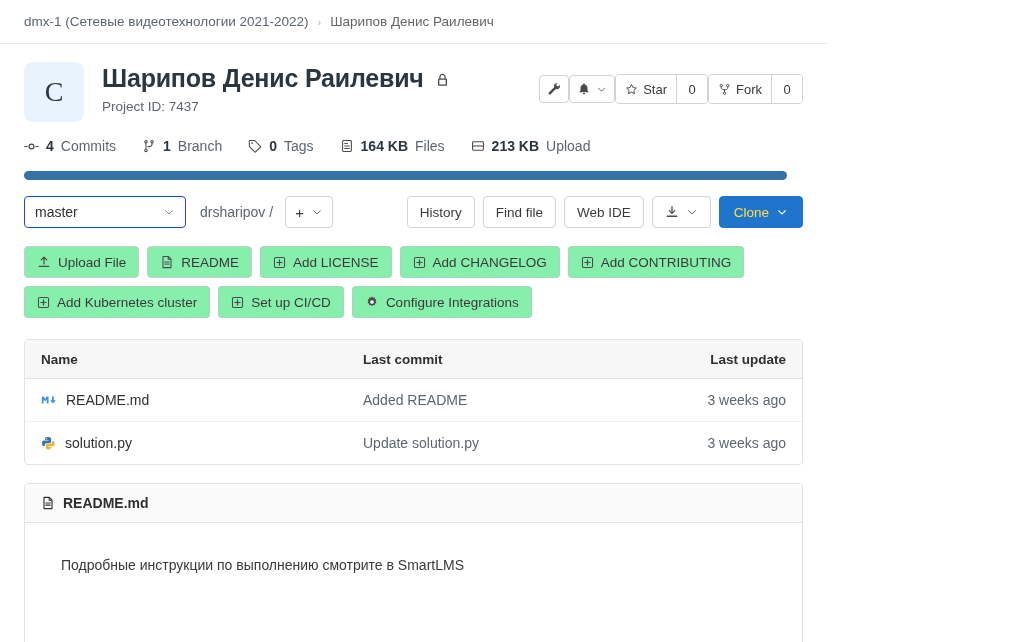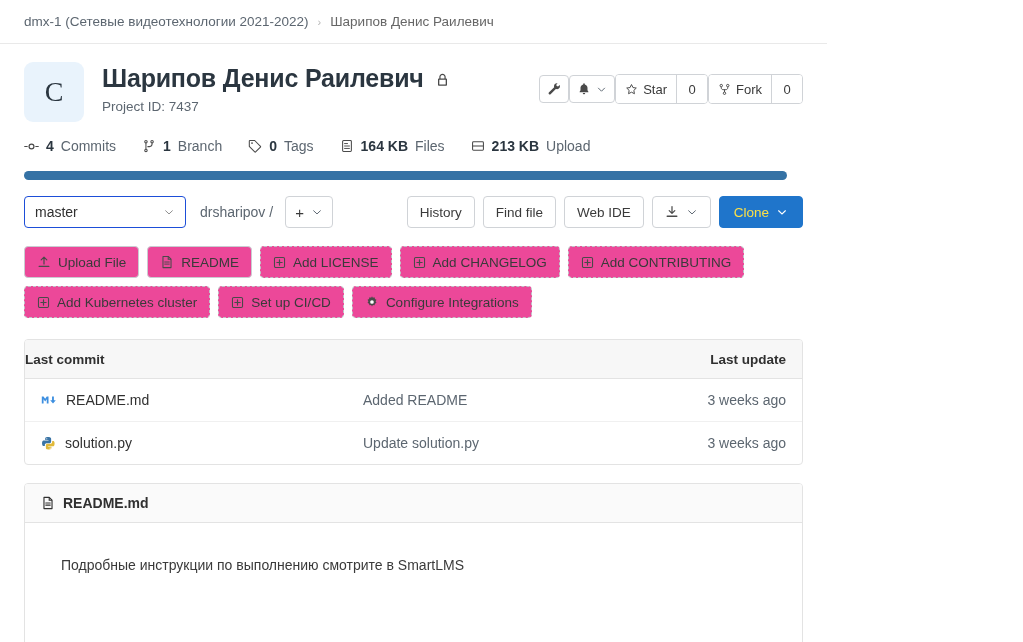--- a/index.html
+++ b/index.html
@@ -244,21 +244,21 @@
     flex-wrap: wrap;
     gap: 8px;
     padding: 18px 24px 0 24px;
     max-width: 900px;
   }
   .qa {
     box-sizing: border-box;
     height: 32px;
     border: 1px solid #c9ccd1;
     border-radius: 4px;
-    background: #ec4899;
+    background: #86efac;
     font-size: 13.5px;
     color: #3a3a3a;
     display: inline-flex;
     align-items: center;
     justify-content: center;
     gap: 7px;
     padding: 0 12px;
     white-space: nowrap;
     font-family: "Liberation Sans", sans-serif;
   }
@@ -592,20 +592,21 @@
           <path d="M8 1.4l1 1.7 1.9-.5.5 1.9 1.7 1-1 1.7 1 1.7-1.7 1-.5 1.9-1.9-.5-1 1.7-1-1.7-1.9.5-.5-1.9-1.7-1 1-1.7-1-1.7 1.7-1 .5-1.9 1.9.5z" fill="#4a4a4a"></path>
           <circle cx="8" cy="8" r="2.1" fill="#ffffff"></circle>
         </svg>
       </span>
       <span>Configure Integrations</span>
     </div>
   </div>
 
   <div class="file-table">
     <div class="ft-head">
+      <div class="col-name">Name</div>
       <div class="col-commit">Last commit</div>
       <div class="col-update">Last update</div>
     </div>
 
     <div class="ft-row">
       <div class="col-name">
         <span>
           <svg class="svg-ico" width="16" height="14" viewBox="0 0 20 14">
             <path d="M1 2.5h2.2l2 2.8 2-2.8h2.2v9H7.2V6.2L5.2 8.9 3.2 6.2v5.3H1z" fill="#3d8fe0"></path>
             <path d="M13.8 2.5h2.3v4.9h2.4l-3.5 4.1-3.5-4.1h2.3z" fill="#3d8fe0"></path>

